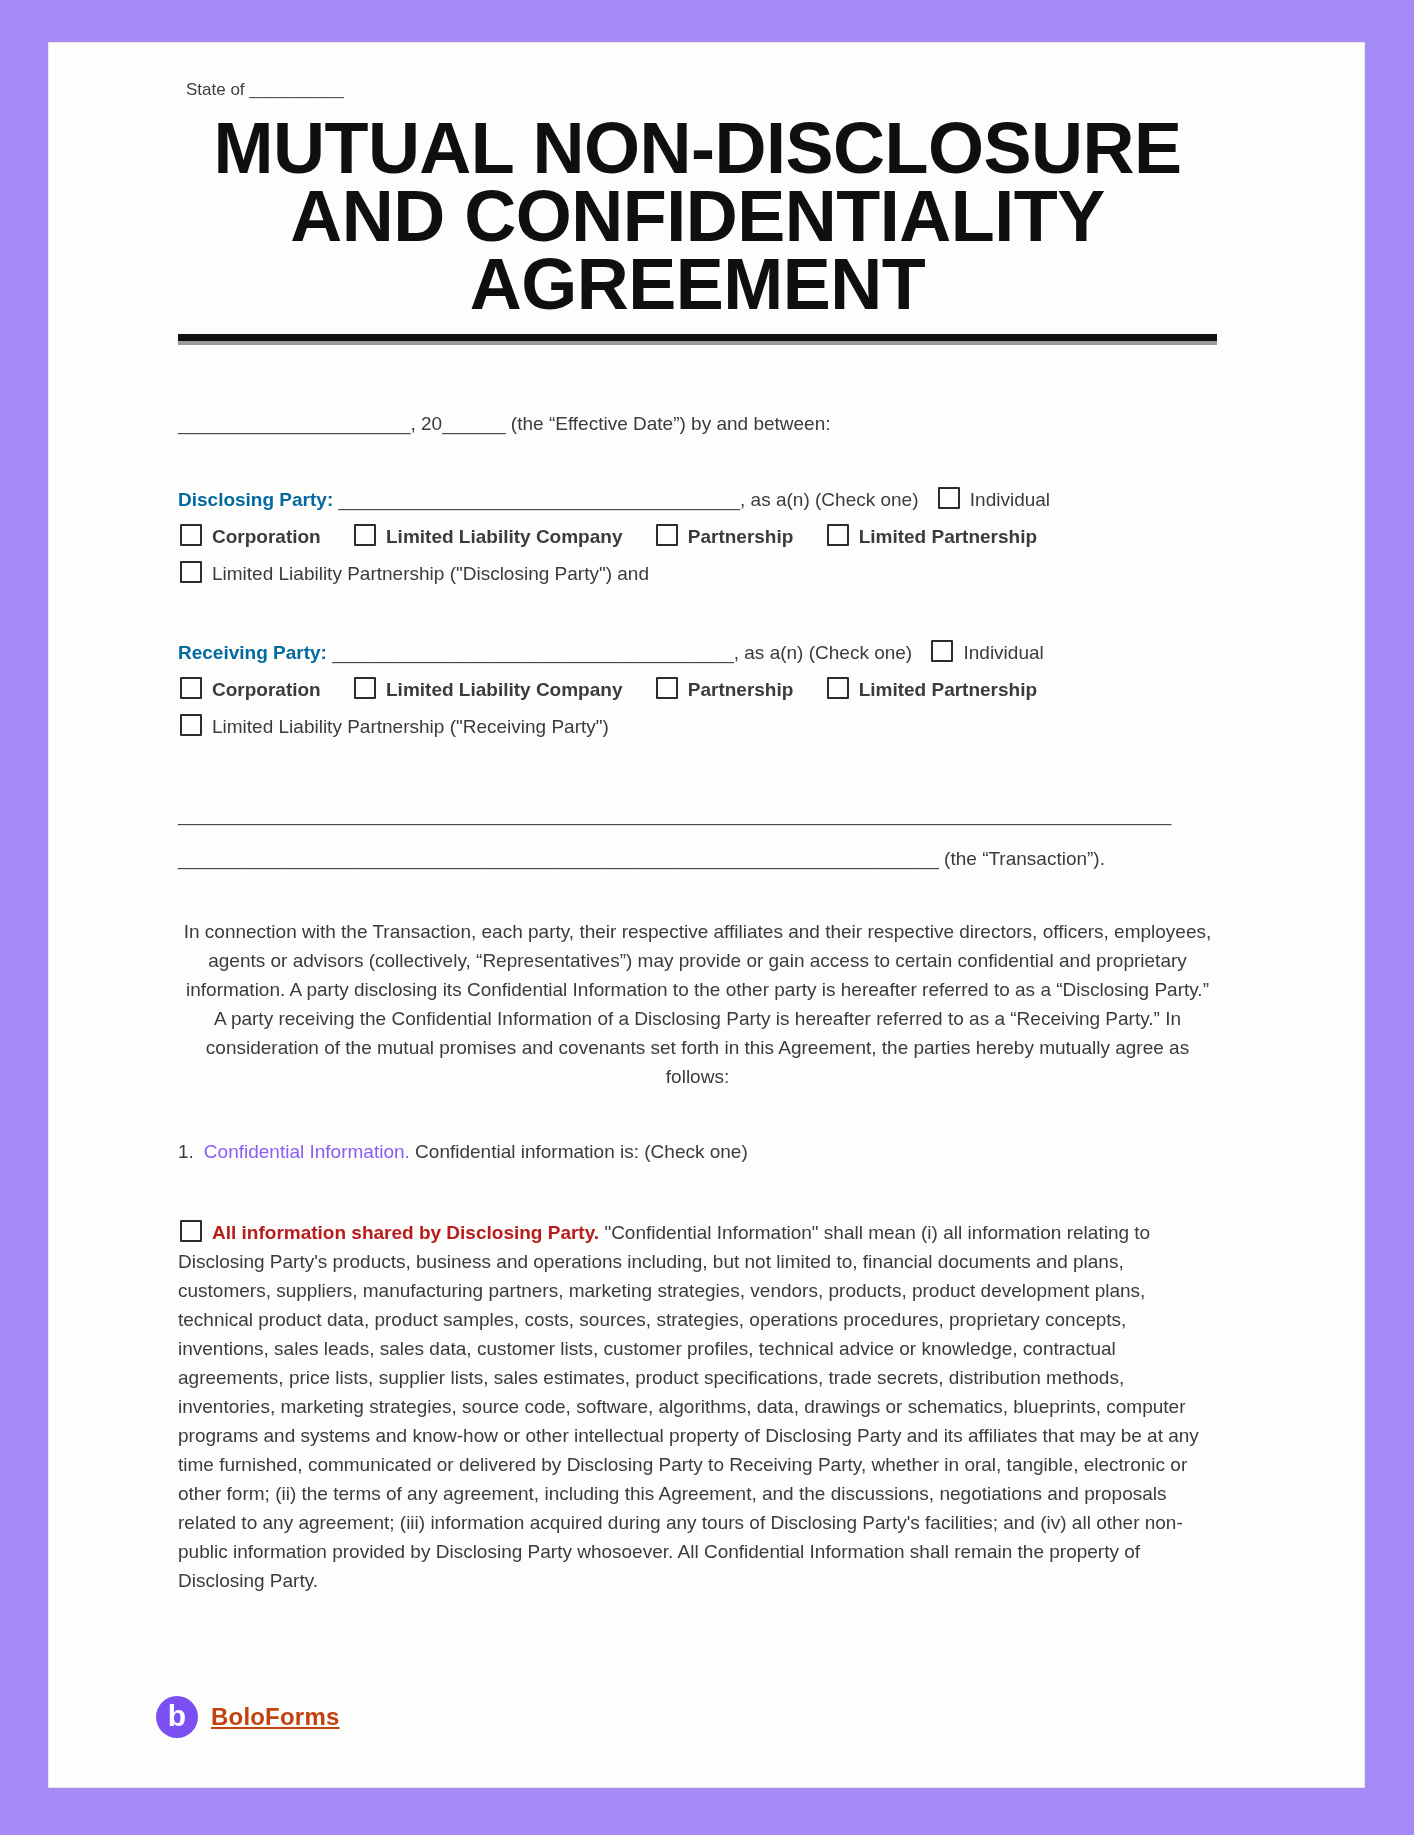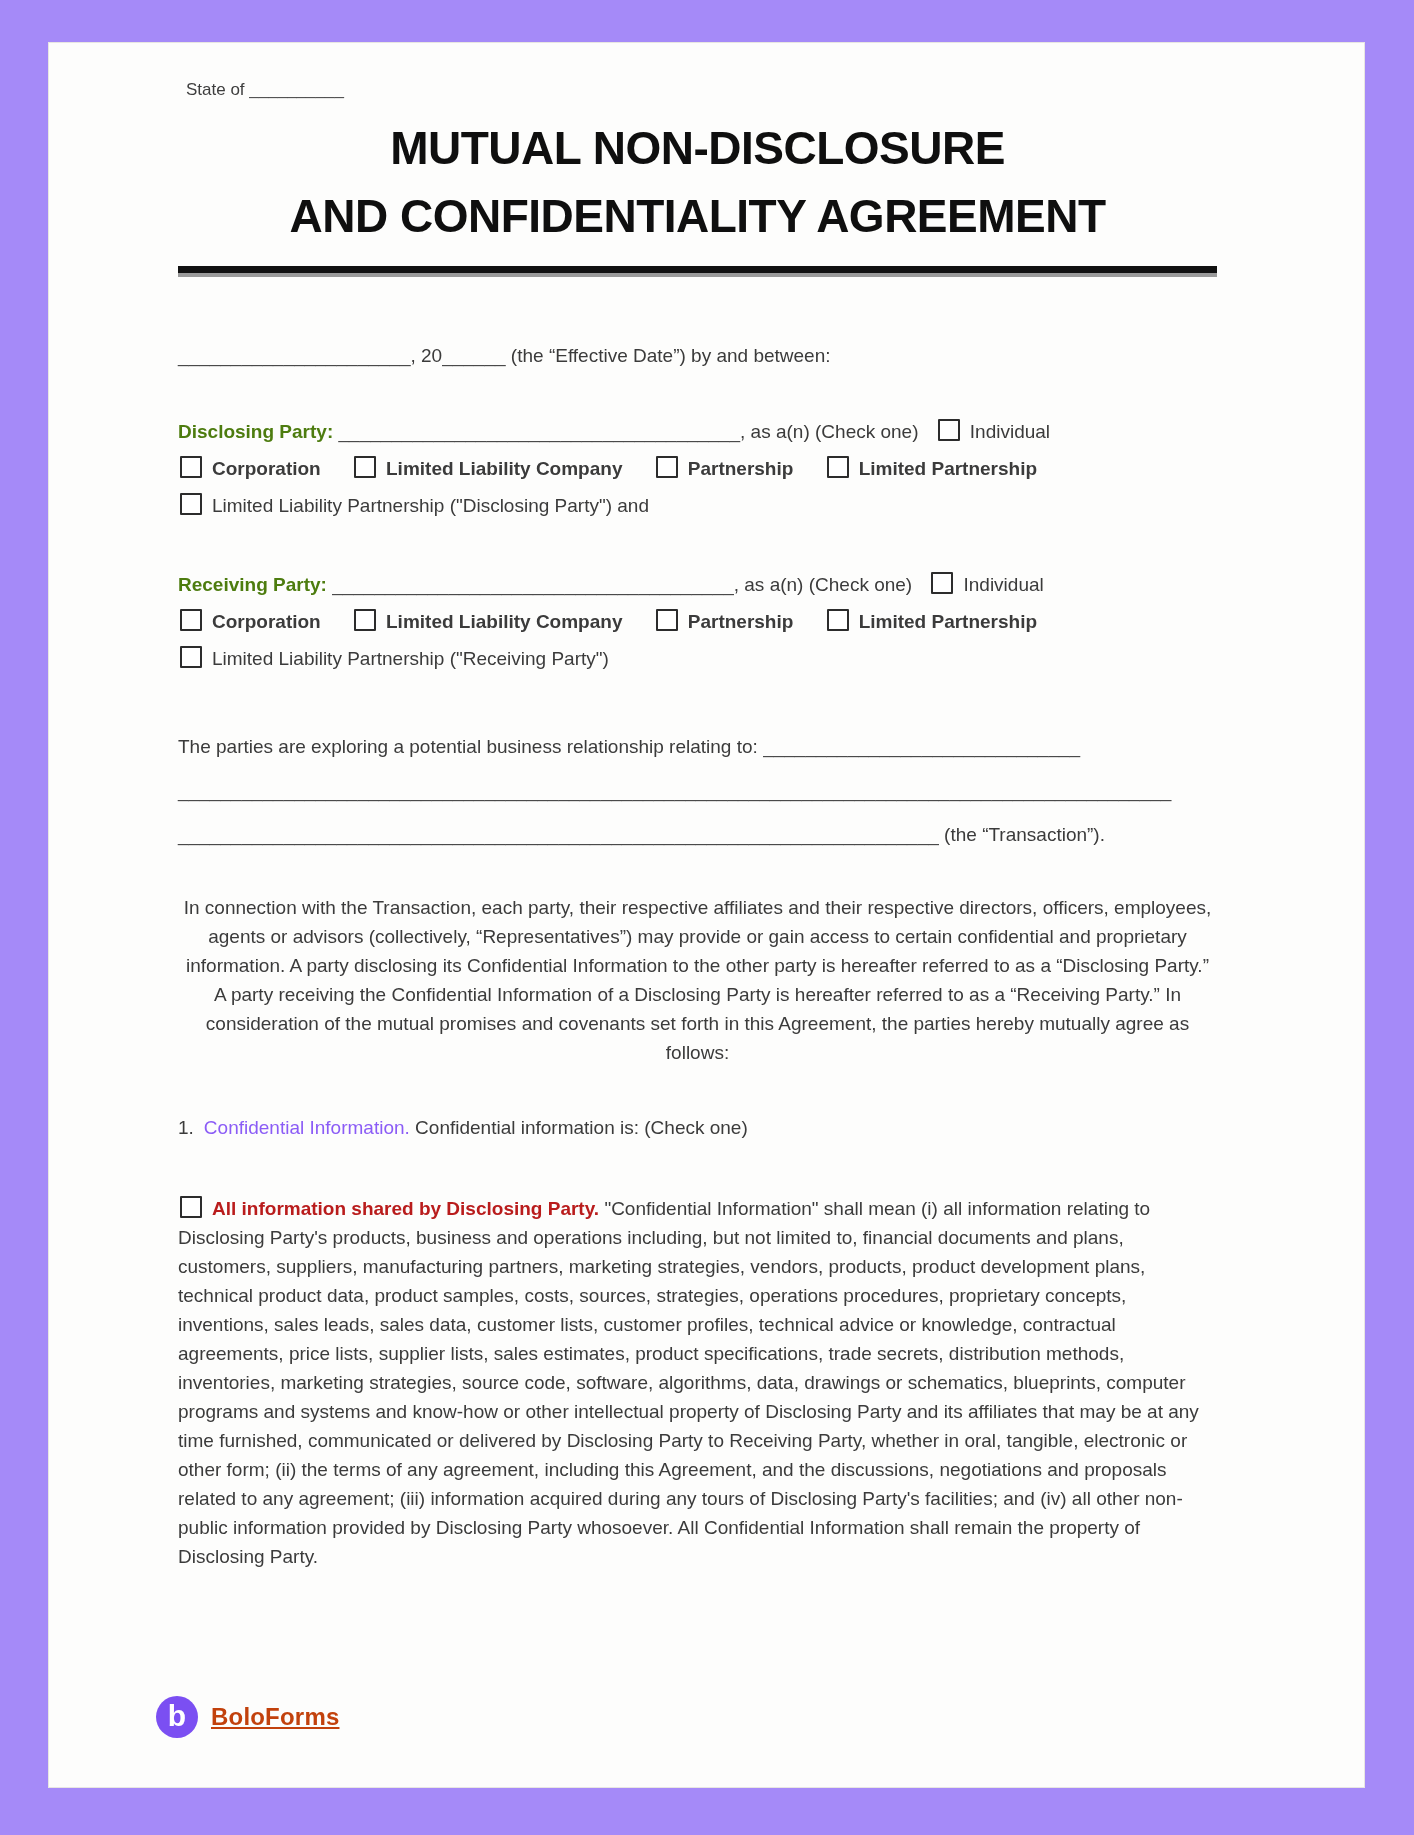--- a/index.html
+++ b/index.html
@@ -27,21 +27,21 @@
   }
   .state-line{
     font-size:17px;
     color:#3e3e3e;
     margin-left:8px;
   }
   .doc-title{
     text-align:center;
     font-weight:bold;
     color:#0f0f0f;
-    font-size:46px;
+    font-size:72px;
     line-height:68px;
     letter-spacing:-0.5px;
     margin-top:14px;
   }
   .rule{
     margin-top:16px;
     height:7px;
     background:#111;
     border-bottom:4px solid #9a9a9a;
   }
@@ -52,21 +52,21 @@
   .intro{
     margin-top:34px;
     line-height:30px;
   }
   .party-block{
     margin-top:42px;
     line-height:37px;
   }
   .party-label{
     font-weight:bold;
-    color:#4d7c0f;
+    color:#0369a1;
   }
   .blank{
     white-space:nowrap;
     color:#4a4a4a;
   }
   .cb{
     display:inline-block;
     width:18px;height:18px;
     border:2.5px solid #2c2c2c;
     border-radius:1px;
@@ -175,21 +175,20 @@
         <span class="opt"><span class="cb"></span><span>Partnership</span></span>
         <span class="opt"><span class="cb"></span><span>Limited Partnership</span></span>
       </div>
       <div>
         <span class="cb"></span><span>Limited Liability Partnership</span>
         <span>("Receiving Party")</span>
       </div>
     </div>
 
     <div class="body-text transaction">
-      <div><span>The parties are exploring a potential business relationship relating to: </span><span class="blank">______________________________</span></div>
       <div><span class="blank">______________________________________________________________________________________________</span></div>
       <div><span class="blank">________________________________________________________________________</span><span> (the “Transaction”).</span></div>
     </div>
 
     <div class="body-text rep-para">In connection with the Transaction, each party, their respective affiliates and their respective directors, officers, employees, agents or advisors (collectively, “Representatives”) may provide or gain access to certain confidential and proprietary information. A party disclosing its Confidential Information to the other party is hereafter referred to as a “Disclosing Party.” A party receiving the Confidential Information of a Disclosing Party is hereafter referred to as a “Receiving Party.” In consideration of the mutual promises and covenants set forth in this Agreement, the parties hereby mutually agree as follows:</div>
 
     <div class="body-text clause">
       <span class="num">1.</span><span class="hd">Confidential Information.</span><span> Confidential information is: (Check one)</span>
     </div>
 

